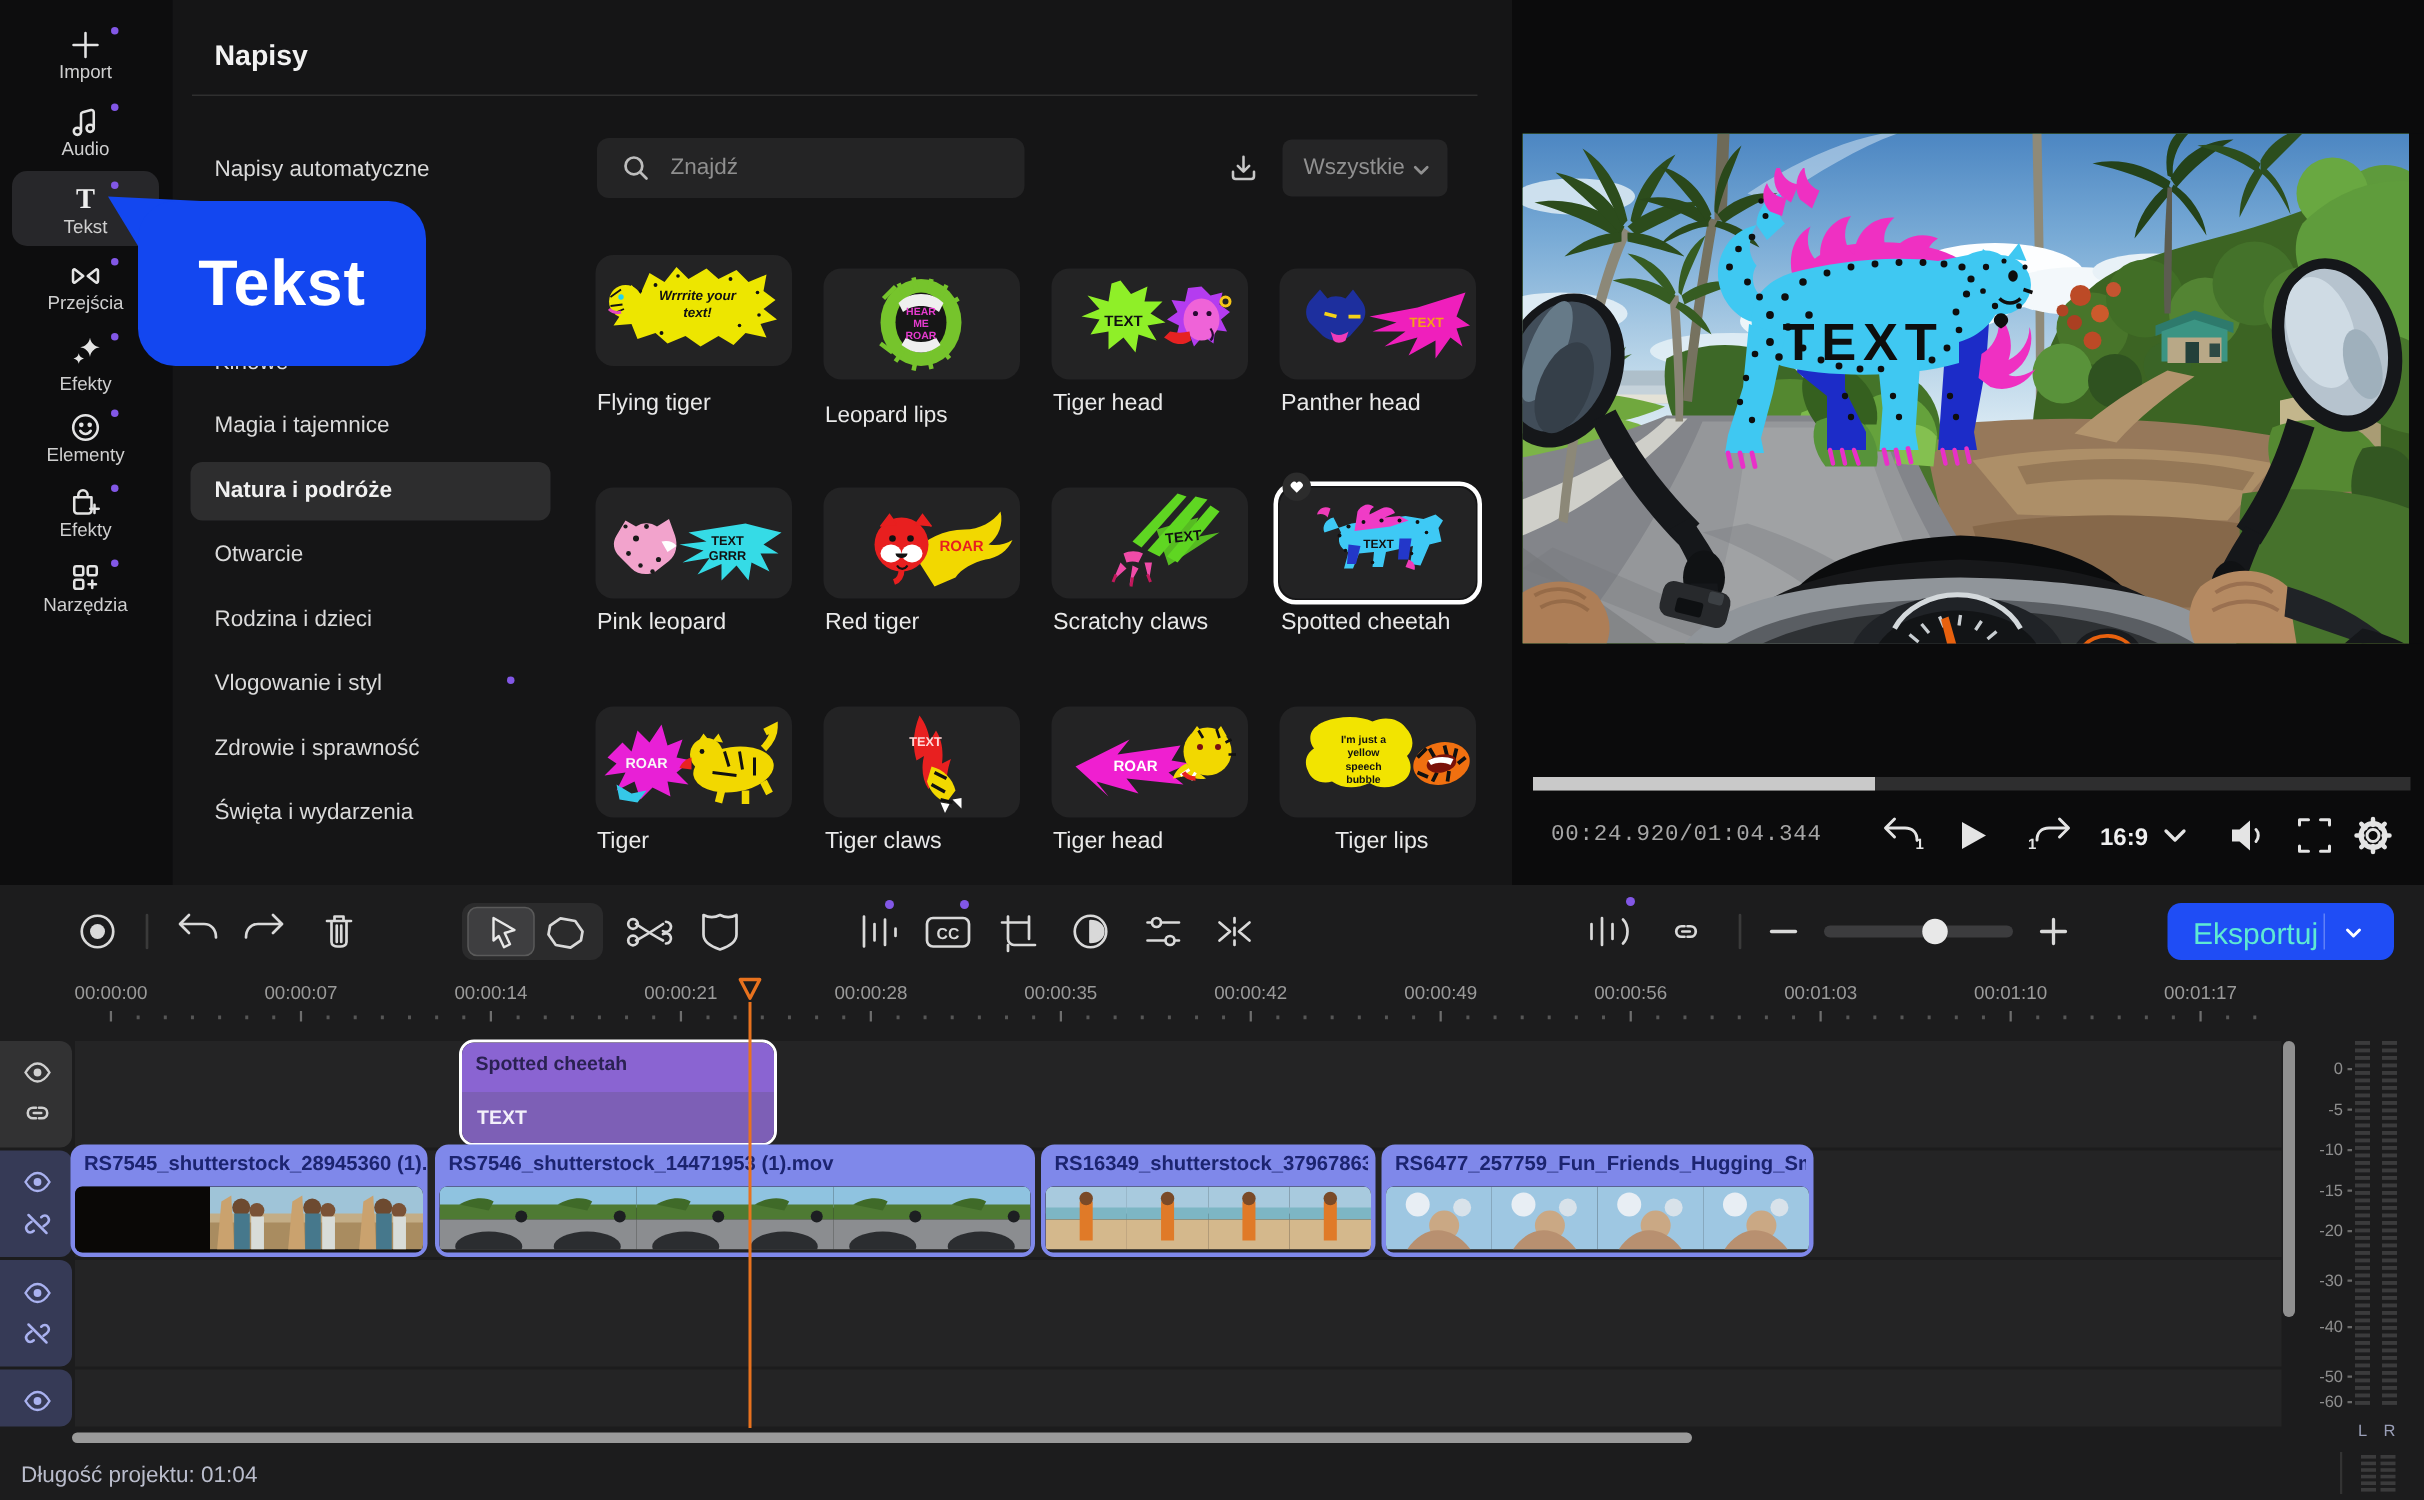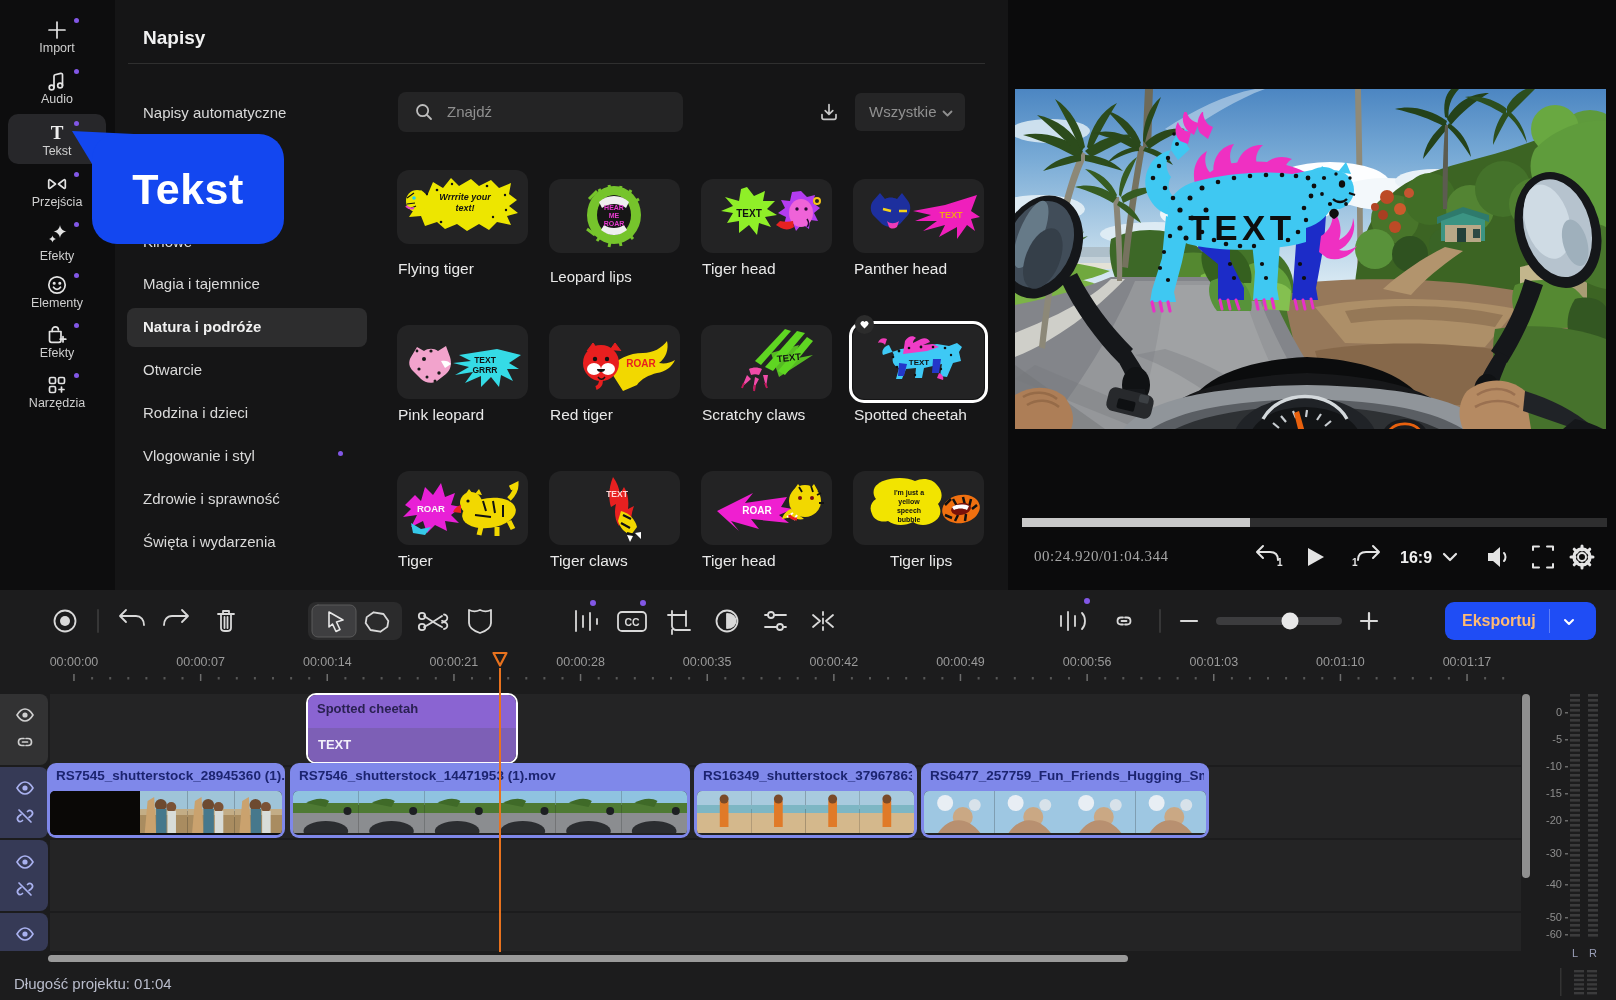--- a/index.html
+++ b/index.html
@@ -557,21 +557,21 @@
 <path d="M0 306 C16 296 36 296 50 308 C58 320 60 330 56 340 L0 340 Z" fill="#ad7e57"></path>
 <path d="M8 308 C18 302 32 302 42 310 M12 316 C22 310 34 310 44 318" stroke="#966b48" stroke-width="2.6" fill="none"></path>
 <path d="M452 302 C470 288 494 288 510 302 L516 340 L448 340 C442 326 444 312 452 302 Z" fill="#b58a62"></path>
 <path d="M462 306 C474 298 490 298 500 306 M460 318 C474 310 492 310 504 318" stroke="#9a7050" stroke-width="2.6" fill="none"></path>
 <path d="M510 302 C536 310 560 322 578 338 L560 340 L508 322 Z" fill="#202327"></path>
 <path d="M560 330 C570 332 580 336 588 340 L548 340 Z" fill="#15171a"></path>
 </svg>
 <div class="abs" style="left:1606px;top:89px;width:10px;height:340px;background:#0b0b0c"></div>
 <div class="abs" style="left:1022px;top:518px;width:585px;height:9px;background:#2e2e2f"></div>
 <div class="abs" style="left:1022px;top:518px;width:228px;height:9px;background:#c9c9c9"></div>
-<div class="abs" style="left:1034px;top:548px;font-family:Liberation Serif, serif;font-size:15px;color:#a6a6a6;letter-spacing:0.5px">00:24.920/01:04.344</div>
+<div class="abs" style="left:1034px;top:548px;font-family:Liberation Mono, monospace;font-size:15px;color:#a6a6a6;letter-spacing:0.5px">00:24.920/01:04.344</div>
 <svg class="ic" style="left:1248px;top:542px" width="370" height="30" viewBox="0 0 370 30" fill="none" stroke="#e4e4e4" stroke-width="2" stroke-linecap="round" stroke-linejoin="round">
 
 <path d="M10 10 L22 10 C27 10 30 13 30 18"></path>
 <path d="M15 4 L9 10 L15 16"></path>
 <text x="29" y="24" font-size="10" fill="#e4e4e4" stroke="none" font-weight="bold">1</text>
 
 <path d="M60 6 L76 15 L60 24 Z" fill="#e4e4e4" stroke="none"></path>
 
 <path d="M130 10 L118 10 C113 10 110 13 110 18"></path>
 <path d="M125 4 L131 10 L125 16"></path>
@@ -624,21 +624,21 @@
 <line x1="1160" y1="20" x2="1160" y2="42" stroke="#3a3a3a"></line>
 <path d="M1181 31 L1197 31" stroke-width="2.2"></path>
 <rect x="1216" y="27" width="126" height="8" rx="4" fill="#3c3c3e" stroke="none"></rect>
 <circle cx="1290" cy="31" r="8.5" fill="#e8e8e8" stroke="none"></circle>
 <path d="M1361 31 L1377 31 M1369 23 L1369 39" stroke-width="2.2"></path>
 </svg>
 <div class="abs" style="left:590px;top:600px;width:6px;height:6px;border-radius:50%;background:#8257e6"></div>
 <div class="abs" style="left:640px;top:600px;width:6px;height:6px;border-radius:50%;background:#8257e6"></div>
 <div class="abs" style="left:1084px;top:598px;width:6px;height:6px;border-radius:50%;background:#8257e6"></div>
 <div class="abs" style="left:1445px;top:602px;width:151px;height:38px;background:#1f4df5;border-radius:9px"></div>
-<div class="abs" style="left:1462px;top:612px;font-size:16px;font-weight:bold;color:#fdba74">Eksportuj</div>
+<div class="abs" style="left:1462px;top:612px;font-size:20px;font-weight:normal;color:#5eead4">Eksportuj</div>
 <div class="abs" style="left:1549px;top:609px;width:1px;height:24px;background:#5f80f8"></div>
 <svg class="ic" style="left:1562px;top:615px" width="14" height="14" viewBox="0 0 14 14" fill="none" stroke="#fff" stroke-width="2" stroke-linecap="round" stroke-linejoin="round">
       <path d="M3 5 L7 9 L11 5"></path>
     </svg>
 <svg class="ic" style="left:0;top:650px" width="1616" height="36" viewBox="0 0 1616 36">
       <text x="74.0" y="16" font-size="12.5" fill="#9a9a9a" text-anchor="middle" font-family="Liberation Sans">00:00:00</text>
       <rect x="73.2" y="24" width="1.5" height="7" fill="#6e6e6e"></rect>
       <rect x="91.1" y="27" width="2" height="2.5" fill="#565656"></rect>
       <rect x="109.2" y="27" width="2" height="2.5" fill="#565656"></rect>
       <rect x="127.3" y="27" width="2" height="2.5" fill="#565656"></rect>

